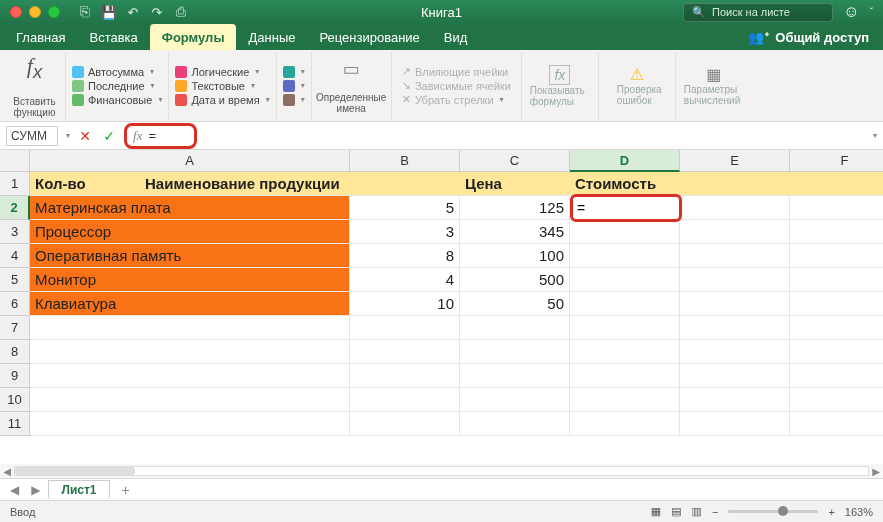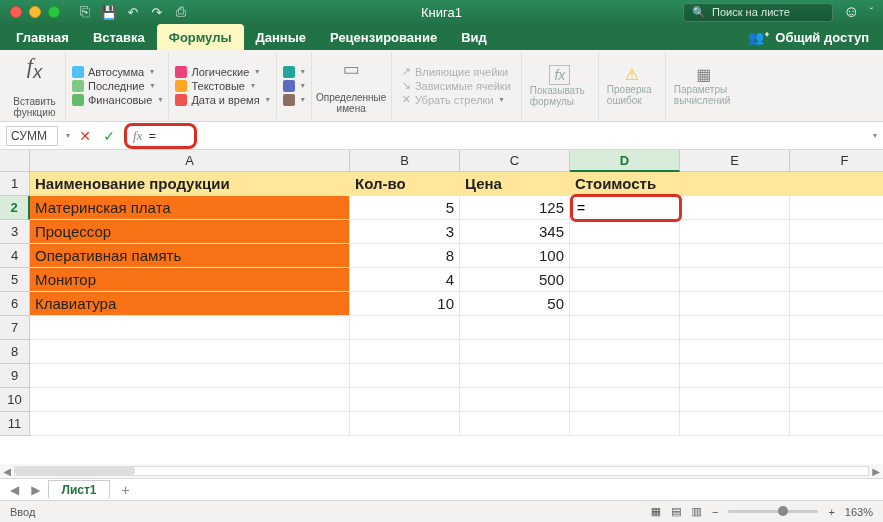--- a/index.html
+++ b/index.html
@@ -11,21 +11,21 @@
 .dot.red { background: #ff5f57; border: 0.5px solid #e0443e; }
 .dot.yel { background: #febc2e; border: 0.5px solid #d89c22; }
 .dot.grn { background: #28c840; border: 0.5px solid #1aab29; }
 .qat { display: flex; gap: 6px; padding: 0 6px; }
 .qat-btn { width: 18px; height: 18px; display: flex; align-items: center; justify-content: center; color: #d4ead9; font-size: 13px; }
 .title { position: absolute; left: 50%; transform: translateX(-50%); font-size: 13px; color: #fff; }
 .right-tools { margin-left: auto; display: flex; align-items: center; gap: 10px; padding-right: 10px; }
 .search { background: rgba(0,0,0,0.25); border-radius: 4px; padding: 2px 8px; color: #d4ead9; font-size: 11px; display: flex; align-items: center; gap: 6px; width: 150px; border: 0.5px solid rgba(255,255,255,0.2); }
 
 .tabs { height: 26px; background: #217346; display: flex; align-items: stretch; padding-left: 4px; color: #fff; font-size: 13px; }
-.tab { padding: 0 12px; display: flex; align-items: center; cursor: pointer; font-weight: bold; }
+.tab { padding: 0 12px; display: flex; align-items: center; cursor: pointer; }
 .tab.active { background: #fef9c3; color: #217346; border-radius: 4px 4px 0 0; font-weight: 600; }
 .shared { margin-left: auto; padding: 0 14px; display: flex; align-items: center; gap: 6px; font-weight: 600; }
 
 .ribbon { height: 72px; background: #f3f2f1; border-bottom: 1px solid #d9d9d9; display: flex; padding: 2px 4px; }
 .rgroup { display: flex; flex-direction: column; align-items: center; justify-content: center; padding: 2px 6px; border-right: 1px solid #e0e0e0; }
 .rgroup.big { width: 62px; }
 .rgroup .icon-big { font-size: 22px; font-style: italic; font-family: Georgia, serif; color: #555; }
 .rgroup .lbl { font-size: 10px; color: #555; text-align: center; line-height: 1.1; margin-top: 12px; }
 .lib { display: flex; flex-direction: column; justify-content: center; gap: 2px; padding: 2px 6px; border-right: 1px solid #e0e0e0; }
 .lib-row { display: flex; align-items: center; gap: 4px; font-size: 11px; color: #444; white-space: nowrap; }
@@ -187,21 +187,21 @@
         <span>Убрать стрелки</span>
         <span class="caret">▾</span>
       </div>
   </div>
   <div class="show">
     <div style="font-size:14px;border:1px solid #bbb;padding:1px 4px;font-style:italic;">fx</div>
     <div style="width:60px;">Показывать формулы</div>
   </div>
   <div class="show">
     <div style="font-size:16px;color:#fbc02d;">⚠</div>
-    <div style="width:50px;">Проверка ошибок</div>
+    <div style="width:50px;margin-left:10px;">Проверка ошибок</div>
   </div>
   <div class="show" style="border:none;">
     <div style="font-size:16px;color:#888;">▦</div>
     <div style="width:60px;">Параметры вычислений</div>
   </div>
 </div>
 
 <div class="fbar">
   <div class="namebox">СУММ</div>
   <span class="caret">▾</span>
@@ -232,22 +232,22 @@
     <div class="rh">5</div>
     <div class="rh">6</div>
     <div class="rh">7</div>
     <div class="rh">8</div>
     <div class="rh">9</div>
     <div class="rh">10</div>
     <div class="rh">11</div>
   </div>
   <div class="cells">
     <div class="row hdr-row">
+      <div class="cell cB">Кол-во</div>
       <div class="cell cA">Наименование продукции</div>
-      <div class="cell cB">Кол-во</div>
       <div class="cell cC">Цена</div>
       <div class="cell cD">Стоимость</div>
       <div class="cell cE"></div>
       <div class="cell cF"></div>
     </div>
     <div class="row">
       <div class="cell cA namecol">Материнская плата</div>
       <div class="cell cB num">5</div>
       <div class="cell cC num">125</div>
       <div class="cell cD"></div>

